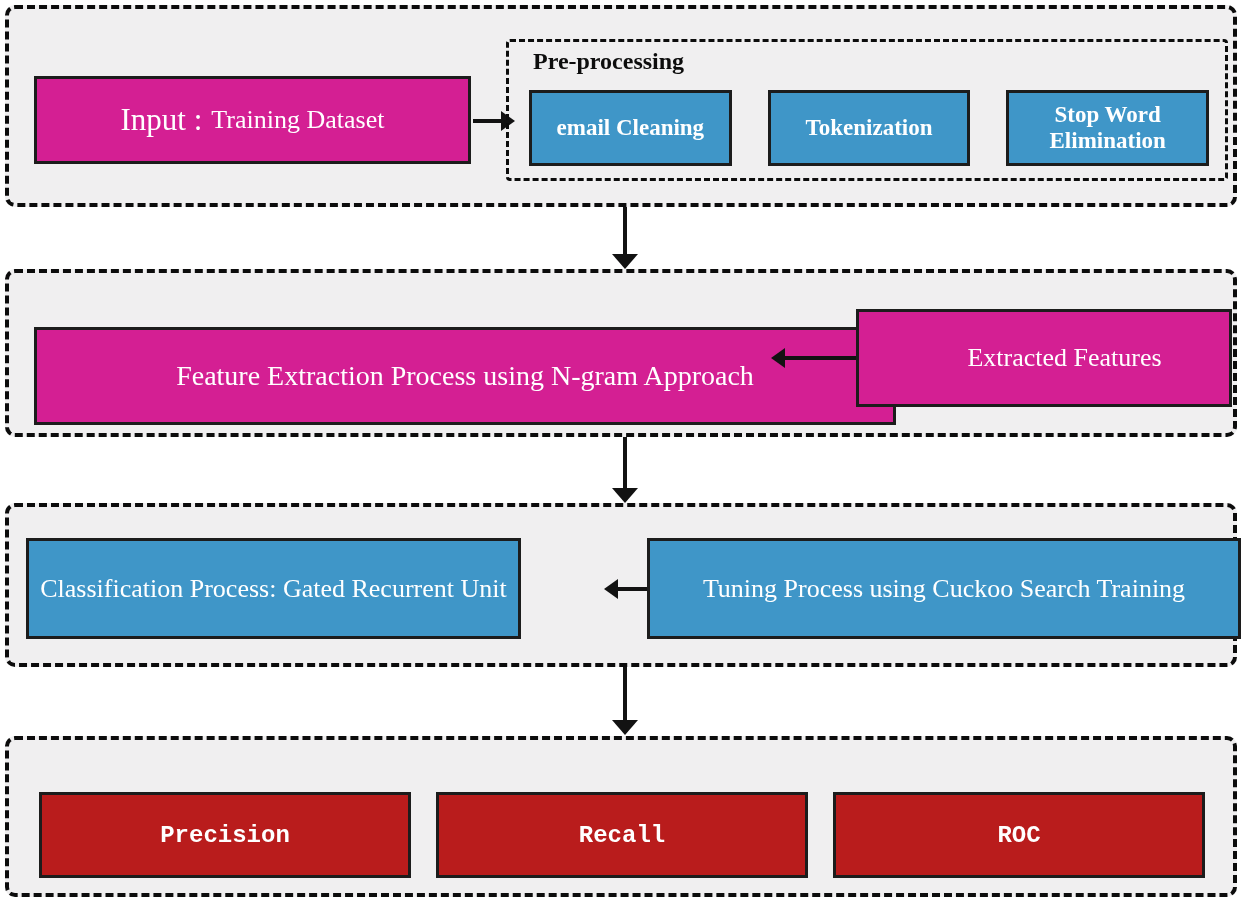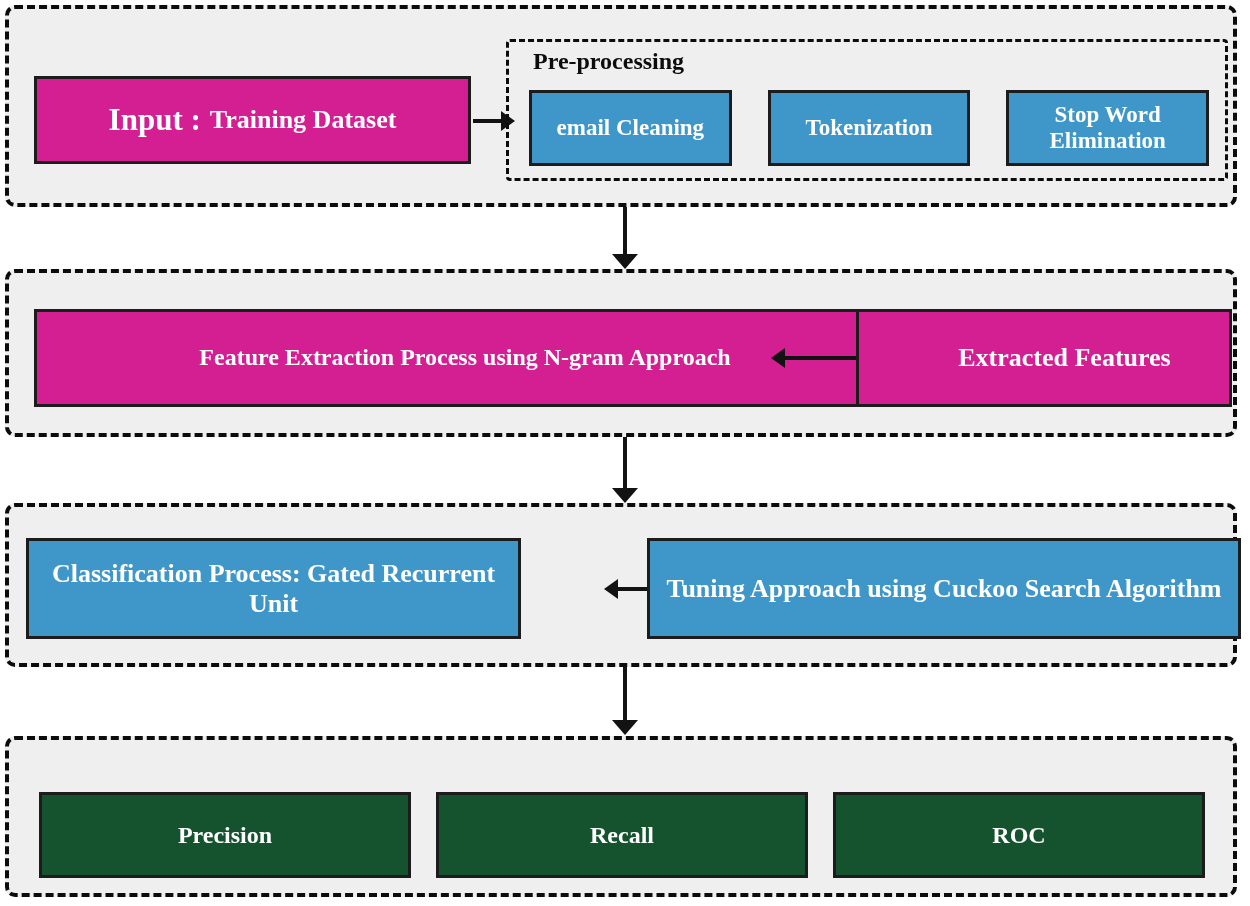--- a/index.html
+++ b/index.html
@@ -27,21 +27,21 @@
 
   .node {
     position: absolute;
     box-sizing: border-box;
     border: 3px solid #1c1c1c;
     display: flex;
     align-items: center;
     justify-content: center;
     text-align: center;
     color: #ffffff;
-    font-weight: bold;
+    font-weight: normal;
     line-height: 1.15;
   }
   .magenta { background: #d41f93; }
   .blue    { background: #3f96c8; }
 
   .input-box { left: 25px; top: 67px; width: 437px; height: 88px; gap: 9px; }
   .input-prefix { font-size: 31px; }
   .input-label  { font-size: 26px; }
 
   .preproc {
@@ -75,21 +75,21 @@
     align-items: center;
     justify-content: center;
     text-align: center;
     color: #ffffff;
     font-weight: bold;
     font-size: 23px;
     line-height: 1.12;
     padding: 0 16px;
   }
 
-  .feature-box   { left: 25px;  top: 36px; width: 862px; height: 98px;  font-size: 24px; }
+  .feature-box   { left: 25px;  top: 54px; width: 862px; height: 98px;  font-size: 28px; }
   .extracted-box { left: 847px; top: 36px; width: 376px; height: 98px;  font-size: 26px; padding-left: 41px; }
   .classify-box  { left: 17px;  top: 31px; width: 495px; height: 101px; font-size: 26px; }
   .tuning-box    { left: 638px; top: 31px; width: 594px; height: 101px; font-size: 26px; }
 
   .eval-title {
     position: absolute;
     left: 30px; top: 10px;
     font-size: 26px;
     font-weight: bold;
     color: #0d0d0d;
@@ -98,27 +98,28 @@
     position: absolute;
     left: 30px; right: 28px; top: 52px;
     height: 86px;
     display: flex;
     gap: 25px;
   }
   .metric-box {
     flex: 1;
     box-sizing: border-box;
     border: 3px solid #1c1c1c;
-    background: #14532d;
+    background: #b91c1c;
     display: flex;
     align-items: center;
     justify-content: center;
     color: #ffffff;
     font-weight: bold;
     font-size: 24px;
+    font-family: Liberation Mono, monospace;
   }
 
   
   .v-arrow { position: absolute; left: 611px; width: 28px; display: flex; flex-direction: column; align-items: center; }
   .v-arrow .shaft { width: 4px; background: #121212; }
   .v-arrow .head  { width: 0; height: 0; border-left: 13px solid transparent; border-right: 13px solid transparent; border-top: 15px solid #121212; }
   .v-arrow-1 { top: 207px; } .v-arrow-1 .shaft { height: 47px; }
   .v-arrow-2 { top: 437px; } .v-arrow-2 .shaft { height: 51px; }
   .v-arrow-3 { top: 667px; } .v-arrow-3 .shaft { height: 53px; }
 
@@ -174,21 +175,21 @@
     <div class="shaft"></div>
     <div class="head"></div>
   </div>
 
   <div class="section sec-3">
     <div class="node blue classify-box">Classification Process: Gated Recurrent Unit</div>
     <div class="h-arrow h-arrow-classify">
       <div class="head-left"></div>
       <div class="shaft"></div>
     </div>
-    <div class="node blue tuning-box">Tuning Approach using Cuckoo Search Algorithm</div>
+    <div class="node blue tuning-box">Tuning Process using Cuckoo Search Training</div>
   </div>
 
   <div class="v-arrow v-arrow-3">
     <div class="shaft"></div>
     <div class="head"></div>
   </div>
 
   <div class="section sec-4">
     <div class="metrics-row">
       <div class="metric-box">Precision</div>

